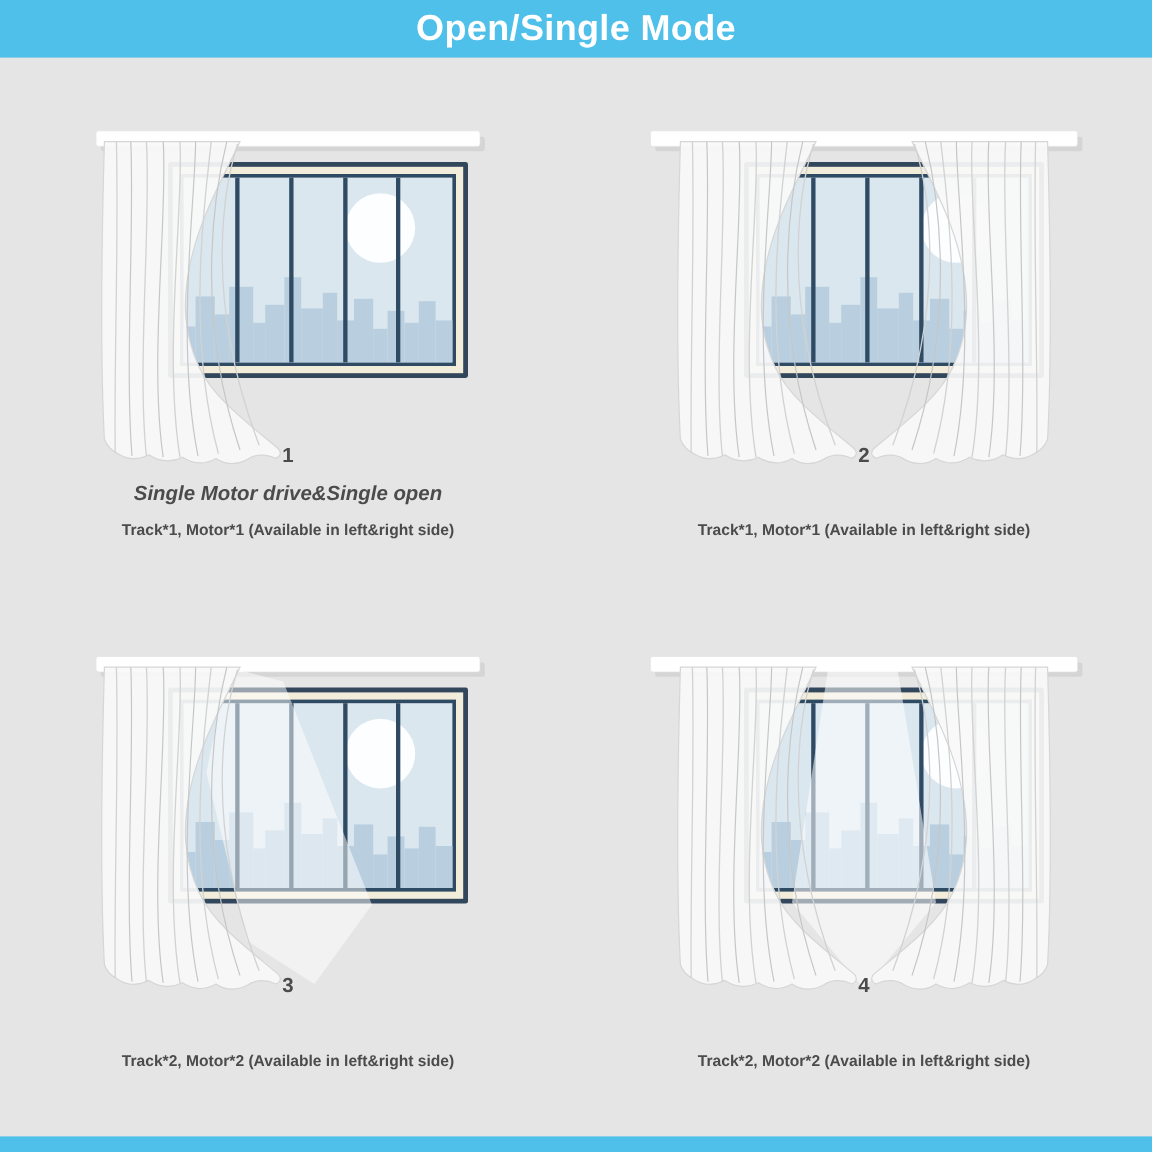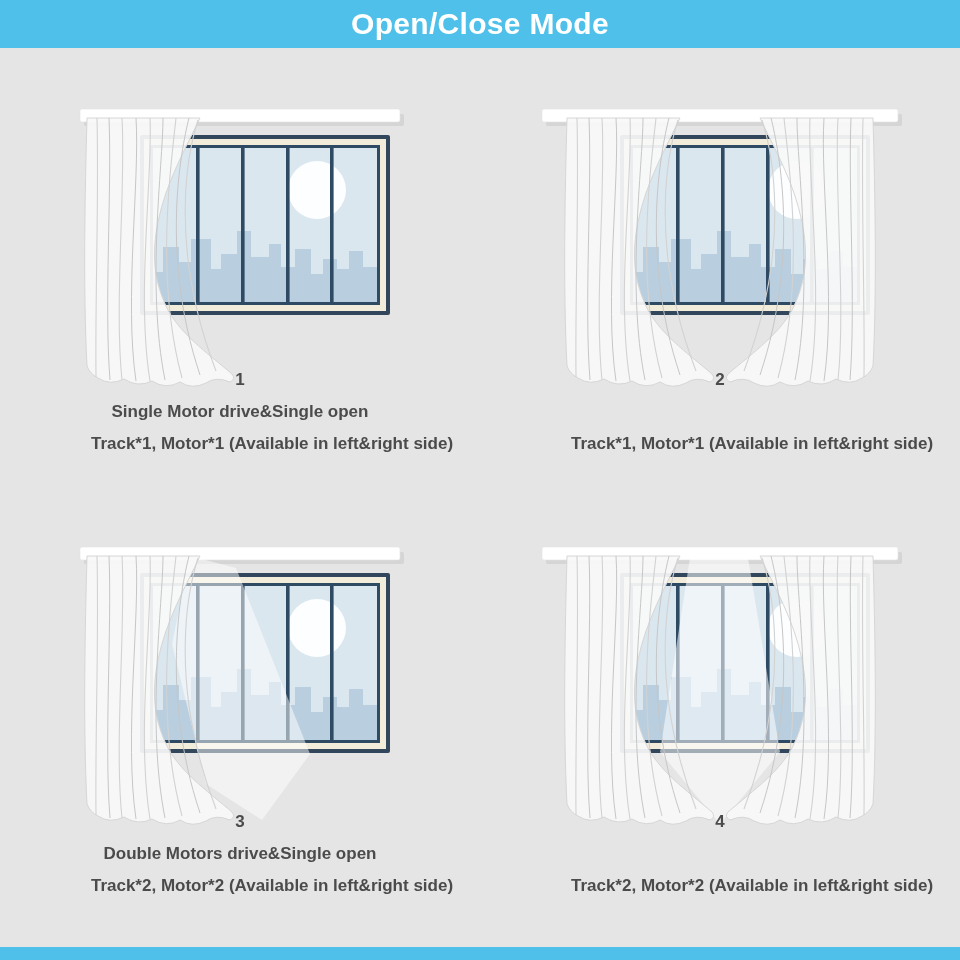--- a/index.html
+++ b/index.html
@@ -28,22 +28,22 @@
   #panel-2{left:480px;top:0;height:442px;}
   #panel-3{left:0;top:442px;height:458px;}
   #panel-4{left:480px;top:442px;height:458px;}
   .illu{position:absolute;left:0;top:42px;width:480px;height:300px;}
   #panel-3 .illu,#panel-4 .illu{top:38px;}
   .panel-number,.panel-title,.panel-subtitle{
     position:absolute;left:0;width:480px;text-align:center;
     color:#4b4b4b;font-weight:600;
   }
   .panel-number{top:322px;font-size:17px;}
-  .panel-title{top:354px;font-size:17px;}
-  .panel-subtitle{top:386px;font-size:17px;padding-left:32px;}
+  .panel-title{top:354px;font-size:17px;font-style:italic;}
+  .panel-subtitle{top:386px;font-size:13px;}
 </style>
 </head>
 <body>
 
 <svg width="0" height="0" style="position:absolute" aria-hidden="true">
   <defs>
 
     <g id="g-trackA">
       <rect x="84" y="24" width="320" height="12" rx="2" fill="#c6c6c6" opacity="0.5"></rect>
       <rect x="80" y="19" width="320" height="13" rx="2" fill="#ffffff" stroke="#e2e2e2" stroke-width="0.6"></rect>
@@ -116,21 +116,21 @@
 
     <polygon id="g-cone3" points="190,28 236,40 310,226 262,292 206,256 172,116" fill="#ffffff" opacity="0.5"></polygon>
 
     <polygon id="g-cone4" points="210,30 268,30 300,224 240,296 180,224" fill="#ffffff" opacity="0.55"></polygon>
   </defs>
 </svg>
 
 <div class="stage">
 
   <header class="header">
-    <span class="header-title">Open/Close Mode</span>
+    <span class="header-title">Open/Single Mode</span>
   </header>
 
   <div class="grid">
 
     <section class="panel" id="panel-1">
       <svg class="illu" viewBox="0 0 480 300">
         <use href="#g-trackA"></use>
         <use href="#g-window"></use>
         <use href="#g-curtain"></use>
       </svg>
@@ -151,21 +151,20 @@
     </section>
 
     <section class="panel" id="panel-3">
       <svg class="illu" viewBox="0 0 480 300">
         <use href="#g-trackA"></use>
         <use href="#g-window"></use>
         <use href="#g-cone3"></use>
         <use href="#g-curtain"></use>
       </svg>
       <div class="panel-number">3</div>
-      <div class="panel-title">Double Motors drive&amp;Single open</div>
       <div class="panel-subtitle">Track*2, Motor*2 (Available in left&amp;right side)</div>
     </section>
 
     <section class="panel" id="panel-4">
       <svg class="illu" viewBox="0 0 480 300">
         <use href="#g-trackB"></use>
         <use href="#g-window"></use>
         <use href="#g-cone4"></use>
         <use href="#g-curtain"></use>
         <use href="#g-curtain" transform="translate(480 0) scale(-1 1)"></use>

